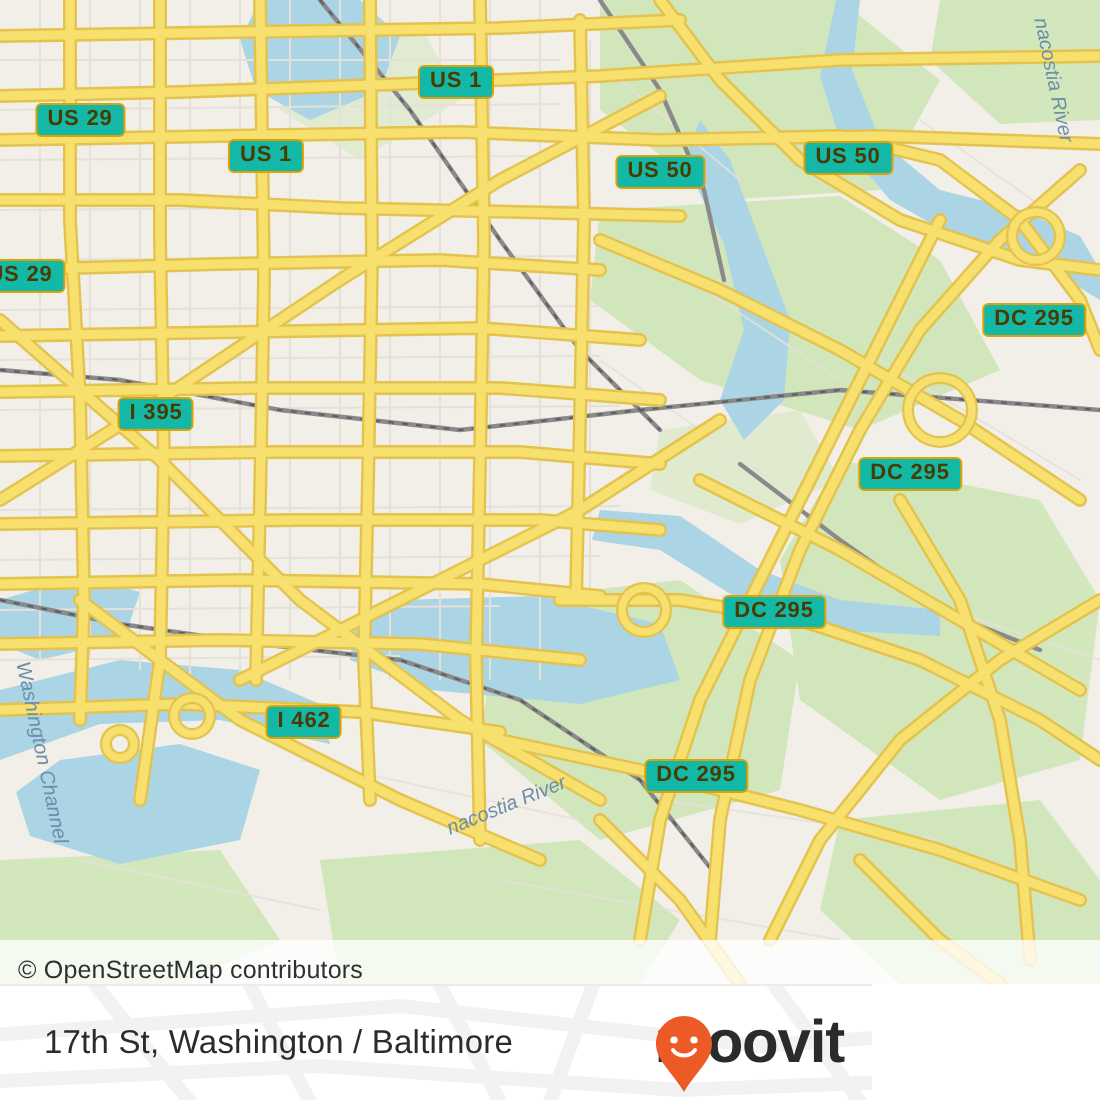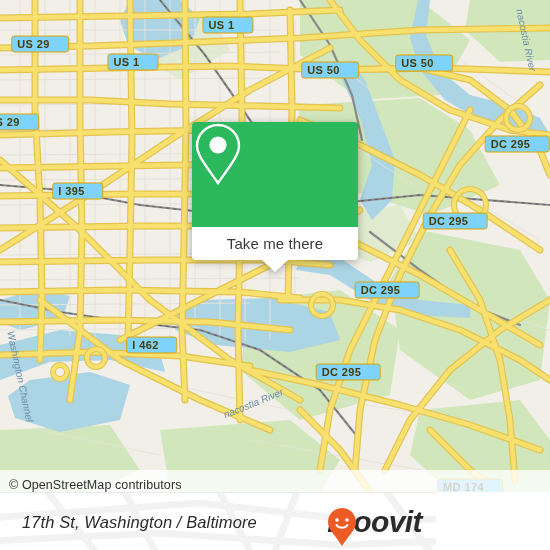--- a/index.html
+++ b/index.html
@@ -10,32 +10,33 @@
   }
   #app{position:relative;width:550px;height:550px;overflow:hidden;background:#fff;}
 
   
   .map{position:absolute;left:0;top:0;width:550px;height:492px;overflow:hidden;background:#f2efe9;}
   .map svg{position:absolute;left:0;top:0;}
 
   
   .shield{
     position:absolute;
-    background:#7dd3fc;
+    background:#14b8a6;
     border:1.5px solid #e0a200;
     border-radius:3px;
     color:#4a3c00;
     font-size:11px;
     font-weight:bold;
     letter-spacing:.4px;
-    padding:1px 18px 2px 5px;
+    padding:1px 5px 2px 5px;
     line-height:12px;
     white-space:nowrap;
     transform:translate(-50%,-50%);
     font-family:"Liberation Sans","DejaVu Sans",sans-serif;
+    margin-top:16px;
   }
 
   
   .wlabel{
     position:absolute;
     color:#6d8ea8;
     font-size:10px;
     font-style:italic;
     white-space:nowrap;
     transform-origin:0 0;
@@ -76,21 +77,20 @@
   }
   .attrib span{
     color:#2f2f2f;font-size:12.5px;padding-left:9px;letter-spacing:.1px;
   }
 
   
   .footer{
     position:absolute;left:0;top:492px;width:436px;height:58px;
     background:#ffffff;overflow:hidden;
     border-top:1px solid #ebebeb;
-    font-style:italic;
   }
   .footer svg{position:absolute;left:0;top:0;}
   .footer-title{
     position:absolute;left:22px;top:50%;transform:translateY(-50%);
     color:#2b2b2b;font-size:16.5px;letter-spacing:.1px;white-space:nowrap;
   }
   .brand{
     position:absolute;right:14px;top:50%;transform:translateY(-50%);
     display:flex;align-items:center;gap:3px;
   }
@@ -297,32 +297,20 @@
     <div class="shield" style="left:424px;top:63px;">US 50</div>
     <div class="shield" style="left:10px;top:122px;">US 29</div>
     <div class="shield" style="left:517px;top:144px;">DC 295</div>
     <div class="shield" style="left:455px;top:221px;">DC 295</div>
     <div class="shield" style="left:78px;top:191px;">I 395</div>
     <div class="shield" style="left:387px;top:290px;">DC 295</div>
     <div class="shield" style="left:152px;top:345px;">I 462</div>
     <div class="shield" style="left:348px;top:372px;">DC 295</div>
     <div class="shield" style="left:470px;top:487px;">MD 174</div>
 
-    <div class="callout">
-      <div class="callout-top">
-        <svg class="pin-icon" width="52" height="64" viewBox="0 0 52 64">
-          <path d="M26 3 C14.4 3 5 12.4 5 24 C5 33 14 44 26 61 C38 44 47 33 47 24 C47 12.4 37.6 3 26 3 Z" fill="none" stroke="#ffffff" stroke-width="2.4"></path>
-          <circle cx="26" cy="23" r="8.6" fill="#ffffff"></circle>
-        </svg>
-      </div>
-      <div class="callout-bottom">
-        <span>Take me there</span>
-      </div>
-      <div class="callout-tail"></div>
-    </div>
 
     <div class="attrib">
       <span>© OpenStreetMap contributors</span>
     </div>
   </div>
 
   <div class="footer">
     <svg width="550" height="58" viewBox="0 0 550 58">
       <g stroke="#f2f2f2" stroke-width="7" fill="none" stroke-linecap="round">
         <path d="M40 -10 L95 58"></path>

